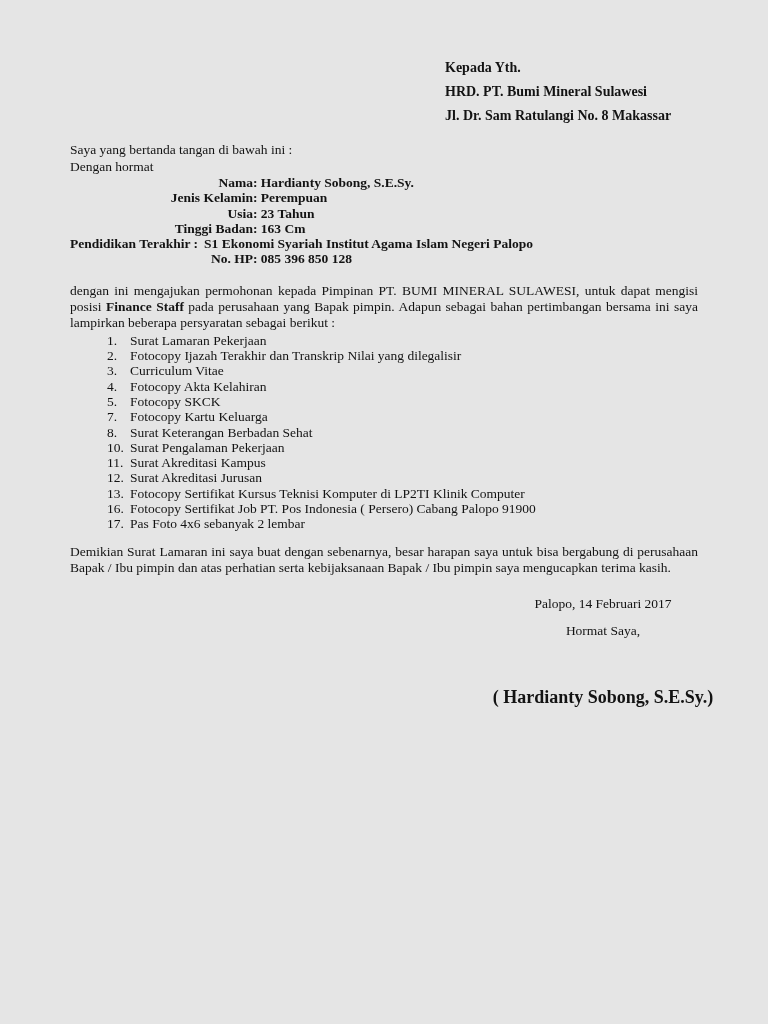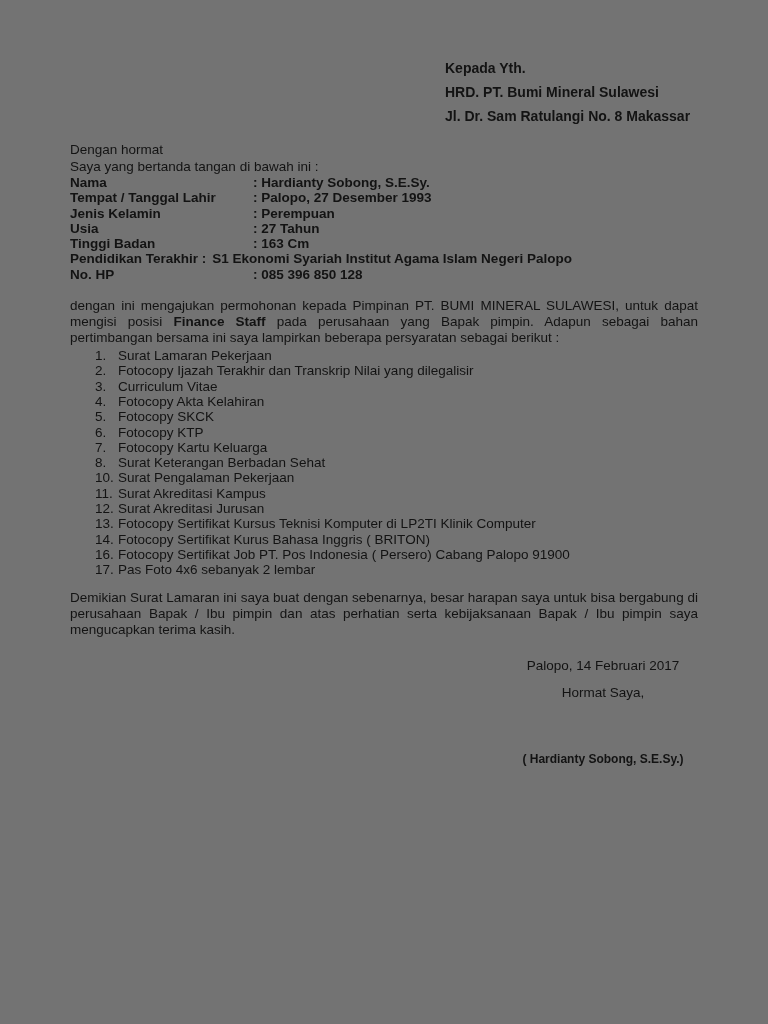--- a/index.html
+++ b/index.html
@@ -1,104 +1,98 @@
 <!DOCTYPE html>
 <html><head>
 <meta charset="utf-8">
 <style>
   html, body { margin: 0; padding: 0; background: #ffffff; }
   .page {
     position: relative;
     width: 768px;
     height: 1024px;
     box-sizing: border-box;
-    background: #737373;
+    background: #e5e5e5;
     color: #131313;
-    font-family: Liberation Sans, sans-serif;
+    font-family: Liberation Serif, serif;
     font-size: 13.5px;
     padding: 56px 70px 0 70px;
     overflow: hidden;
   }
 
   
   .recipient {
     margin-left: 375px;
     font-weight: bold;
     font-size: 14px;
     line-height: 24px;
   }
 
   
   .opening { margin-top: 13px; line-height: 17px; }
 
   
   .pd-row { display: flex; line-height: 15.3px; font-weight: bold; }
-  .pd-label { flex: 0 0 183px; }
+  .pd-label { flex: 0 0 183px; text-align: right; }
   .pd-row.inline .pd-label { flex: 0 0 auto; padding-right: 6px; }
   .pd-value { flex: 1 1 auto; }
   .pd-line.cont { padding-left: 9px; }
 
   
   .para { margin: 0; text-align: justify; line-height: 16px; }
   .para-application { margin-top: 16px; }
   .position-bold { font-weight: bold; }
 
   
   .att { margin-top: 2px; padding-left: 25px; }
-  .att-item { line-height: 15.3px; }
+  .att-item { line-height: 15.3px; margin-left: 12px; }
   .att-num { display: inline-block; width: 23px; }
 
   .closing { margin-top: 12px; }
 
   
   .sign { margin-left: 405px; width: 256px; text-align: center; }
   .sign-date { margin-top: 20px; line-height: 16px; }
   .sign-salutation { margin-top: 11px; line-height: 16px; }
   .sign-space { height: 50px; }
-  .sign-name { font-weight: bold; font-size: 12px; line-height: 16px; }
+  .sign-name { font-weight: bold; font-size: 18px; line-height: 16px; }
 </style>
 </head>
 <body>
 
 <div class="page">
 
   <div class="recipient">
     <div>Kepada Yth.</div>
     <div>HRD. PT. Bumi Mineral Sulawesi</div>
     <div>Jl. Dr. Sam Ratulangi No. 8 Makassar</div>
   </div>
 
   <div class="opening">
+    <div>Saya yang bertanda tangan di bawah ini  :</div>
     <div>Dengan hormat</div>
-    <div>Saya yang bertanda tangan di bawah ini  :</div>
   </div>
 
   <div class="pd">
       <div class="pd-row">
         <span class="pd-label">Nama</span>
         <span class="pd-value">
           <div class="pd-line">: Hardianty Sobong, S.E.Sy.</div>
-        </span>
-      </div>
-      <div class="pd-row">
-        <span class="pd-label">Tempat / Tanggal Lahir</span>
-        <span class="pd-value">
-          <div class="pd-line">: Palopo, 27 Desember 1993</div>
         </span>
       </div>
       <div class="pd-row">
         <span class="pd-label">Jenis Kelamin</span>
         <span class="pd-value">
           <div class="pd-line">: Perempuan</div>
         </span>
       </div>
       <div class="pd-row">
         <span class="pd-label">Usia</span>
         <span class="pd-value">
-          <div class="pd-line">: 27 Tahun</div>
+          <div class="pd-line">: 23 Tahun</div>
         </span>
       </div>
       <div class="pd-row">
         <span class="pd-label">Tinggi Badan</span>
         <span class="pd-value">
           <div class="pd-line">: 163 Cm</div>
         </span>
       </div>
       <div class="pd-row inline">
         <span class="pd-label">Pendidikan Terakhir :</span>
@@ -115,28 +109,26 @@
     </div>
 
   <p class="para para-application"><span>dengan ini mengajukan permohonan kepada Pimpinan PT. BUMI MINERAL SULAWESI, untuk dapat mengisi posisi </span><span class="position-bold">Finance Staff</span><span> pada perusahaan yang Bapak pimpin. Adapun sebagai bahan pertimbangan bersama ini saya lampirkan beberapa persyaratan sebagai berikut :</span></p>
 
   <div class="att">
       <div class="att-item"><span class="att-num">1.</span><span class="att-text">Surat Lamaran Pekerjaan</span></div>
       <div class="att-item"><span class="att-num">2.</span><span class="att-text">Fotocopy Ijazah Terakhir dan Transkrip Nilai yang dilegalisir</span></div>
       <div class="att-item"><span class="att-num">3.</span><span class="att-text">Curriculum Vitae</span></div>
       <div class="att-item"><span class="att-num">4.</span><span class="att-text">Fotocopy Akta Kelahiran</span></div>
       <div class="att-item"><span class="att-num">5.</span><span class="att-text">Fotocopy SKCK</span></div>
-      <div class="att-item"><span class="att-num">6.</span><span class="att-text">Fotocopy KTP</span></div>
       <div class="att-item"><span class="att-num">7.</span><span class="att-text">Fotocopy Kartu Keluarga</span></div>
       <div class="att-item"><span class="att-num">8.</span><span class="att-text">Surat Keterangan Berbadan Sehat</span></div>
       <div class="att-item"><span class="att-num">10.</span><span class="att-text">Surat Pengalaman Pekerjaan</span></div>
       <div class="att-item"><span class="att-num">11.</span><span class="att-text">Surat Akreditasi Kampus</span></div>
       <div class="att-item"><span class="att-num">12.</span><span class="att-text">Surat Akreditasi Jurusan</span></div>
       <div class="att-item"><span class="att-num">13.</span><span class="att-text">Fotocopy Sertifikat Kursus Teknisi Komputer di LP2TI Klinik Computer</span></div>
-      <div class="att-item"><span class="att-num">14.</span><span class="att-text">Fotocopy Sertifikat Kurus Bahasa Inggris ( BRITON)</span></div>
       <div class="att-item"><span class="att-num">16.</span><span class="att-text">Fotocopy Sertifikat Job PT. Pos Indonesia ( Persero) Cabang Palopo 91900</span></div>
       <div class="att-item"><span class="att-num">17.</span><span class="att-text">Pas Foto 4x6 sebanyak 2 lembar</span></div>
     </div>
 
   <p class="para closing">Demikian Surat Lamaran ini saya buat dengan sebenarnya, besar harapan saya untuk bisa bergabung di perusahaan Bapak / Ibu pimpin dan atas perhatian serta kebijaksanaan Bapak / Ibu pimpin saya mengucapkan terima kasih.</p>
 
   <div class="sign">
     <div class="sign-date">Palopo, 14 Februari 2017</div>
     <div class="sign-salutation">Hormat Saya,</div>
     <div class="sign-space"></div>

